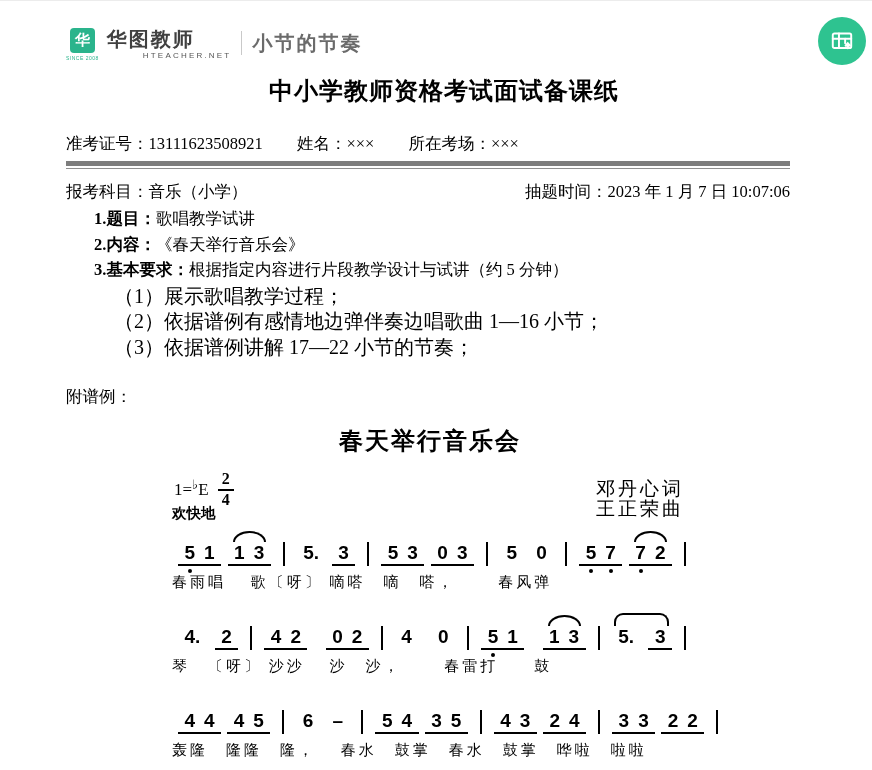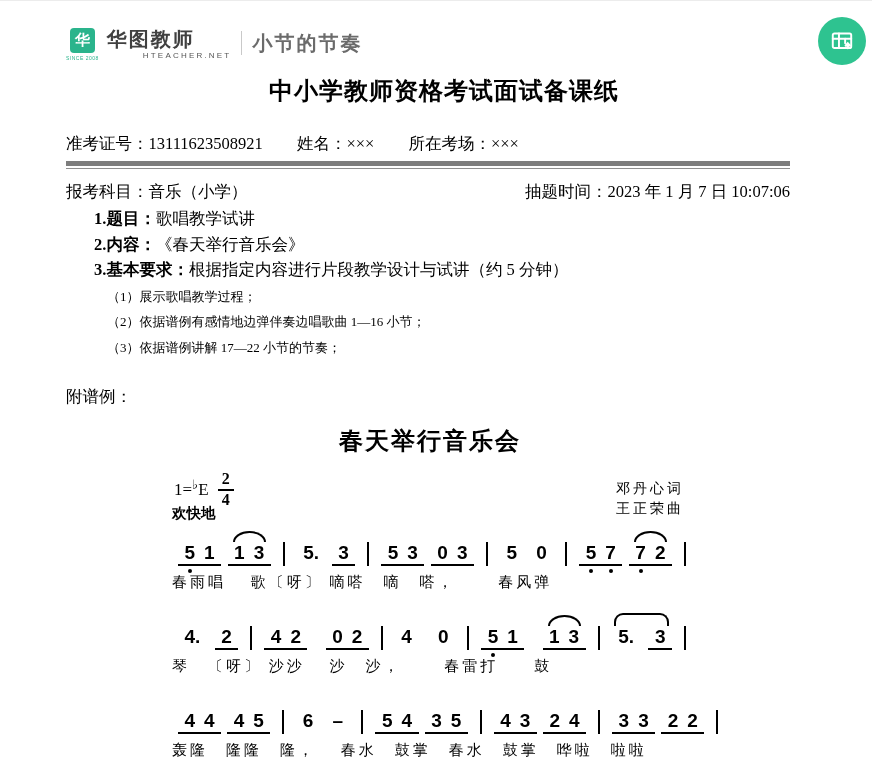--- a/index.html
+++ b/index.html
@@ -30,34 +30,34 @@
     font-family:"Liberation Sans",sans-serif;font-weight:bold;font-size:24px;letter-spacing:1px;}
   .candidate-row{position:absolute;top:132px;left:66px;font-size:16.5px;white-space:nowrap;}
   .candidate-row .pair{margin-right:30px;}
   .divider{position:absolute;top:160px;left:66px;width:724px;}
   .divider .thick{height:5px;background:#7d7d7d;}
   .divider .thin{height:1px;background:#8f8f8f;margin-top:2px;}
   .exam-row{position:absolute;top:180px;left:66px;width:724px;display:flex;justify-content:space-between;font-size:16.5px;}
   
   .items{position:absolute;top:205px;left:94px;font-size:16.5px;line-height:25.5px;}
   .item-label{font-weight:bold;}
-  .requirements{position:absolute;top:283px;left:107px;font-size:13px;line-height:25.3px;}
+  .requirements{position:absolute;top:283px;left:114px;font-size:20px;line-height:25.3px;}
   .appendix{position:absolute;top:385px;left:66px;font-size:16.5px;}
   
   .score{position:absolute;top:424px;left:170px;width:520px;}
   .score-title{text-align:center;font-family:"Liberation Sans",sans-serif;font-weight:bold;font-size:24px;letter-spacing:2px;}
   .score-header{position:relative;margin-top:10px;height:60px;}
   .score-key{position:absolute;left:4px;top:4px;font-size:17px;display:flex;align-items:center;}
   .flat{font-size:13px;vertical-align:super;position:relative;top:-5px;}
   .meter{display:inline-flex;flex-direction:column;align-items:center;margin-left:9px;
     font-weight:bold;font-size:16px;line-height:1.05;}
   .meter-top{padding:0 4px 1px;border-bottom:2px solid #000;}
   .meter-bottom{padding-top:1px;}
   .tempo{position:absolute;left:2px;top:37px;font-family:Liberation Mono, monospace;font-weight:bold;font-size:14.5px;}
-  .credits{position:absolute;right:6px;top:12px;text-align:right;font-size:14px;letter-spacing:3px;line-height:20px;}
+  .credits{position:absolute;right:6px;top:12px;text-align:right;font-size:19px;letter-spacing:3px;line-height:20px;}
   .score-lines{margin-top:2px;}
   .score-line{margin-bottom:21px;}
   .notes-row{display:flex;align-items:flex-start;padding-top:13px;
     font-family:"Liberation Sans",sans-serif;font-weight:bold;font-size:19px;line-height:21px;}
   .measure{display:flex;justify-content:space-between;align-items:flex-start;padding:0 5px;position:relative;}
   .barline{flex:0 0 auto;width:2px;height:24px;background:#000;margin:0 4px;align-self:flex-start;}
   .group{display:inline-flex;position:relative;margin:0 3px;padding:0 2px;}
   .group.beam{border-bottom:2.5px solid #000;padding-bottom:1px;}
   .group.slur::before{
     content:'';position:absolute;top:-11px;left:12%;right:12%;height:9px;

